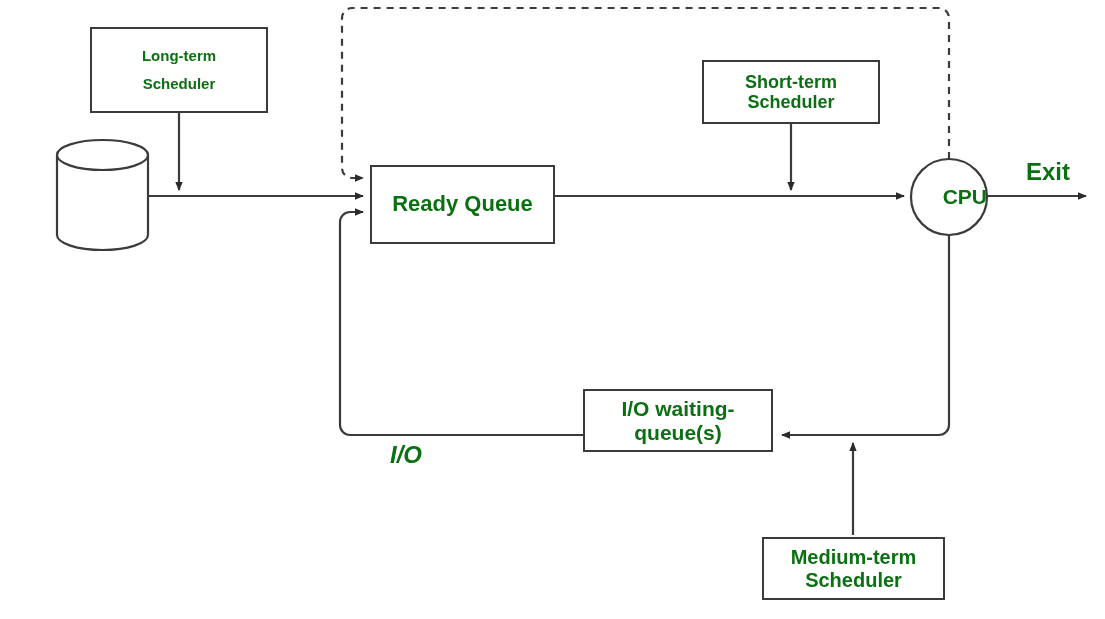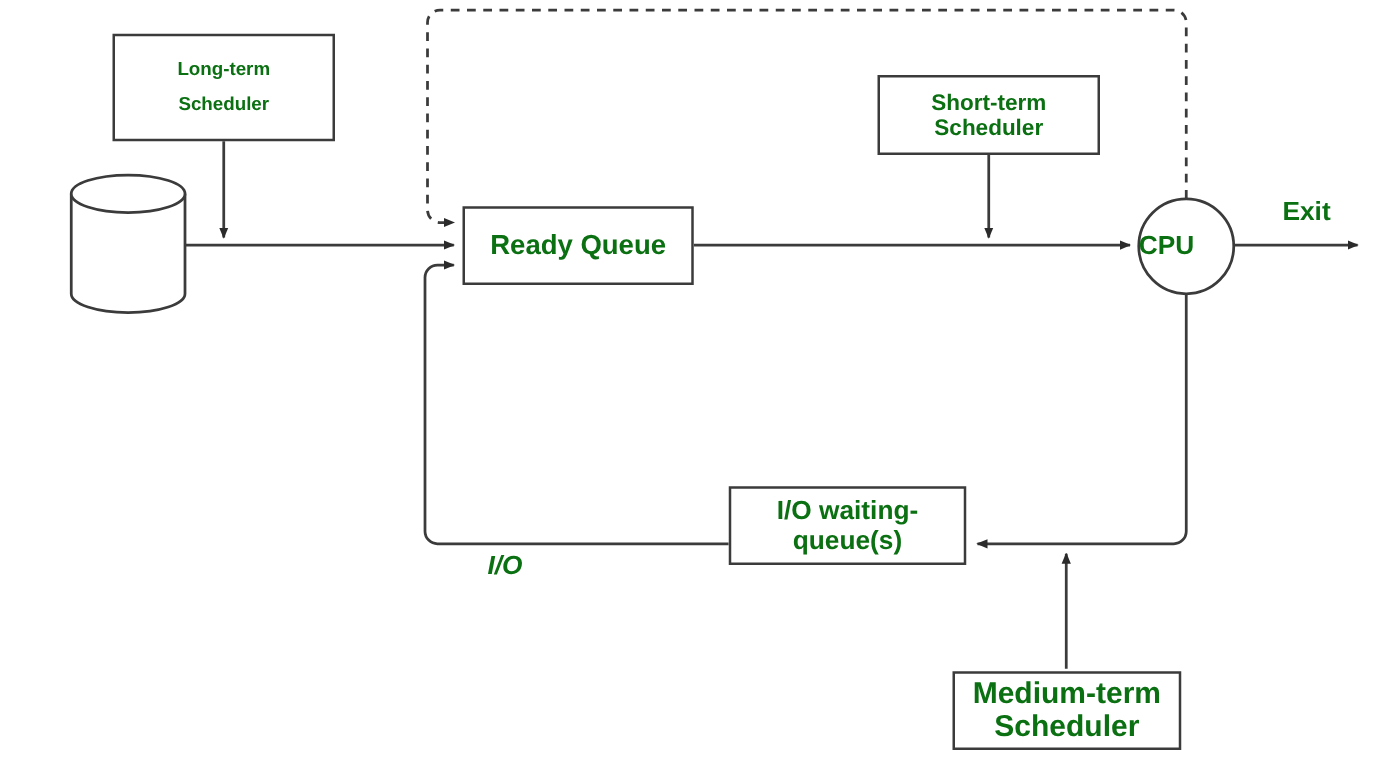--- a/index.html
+++ b/index.html
@@ -36,49 +36,49 @@
     align-items: center;
     justify-content: center;
     text-align: center;
     line-height: 1.12;
     z-index: 3;
   }
   .node-box .line { display: block; white-space: nowrap; }
 
   #long-term-scheduler  { left: 90px;  top: 27px;  width: 178px; height: 86px; font-size: 15px; gap: 11px; }
   #short-term-scheduler { left: 702px; top: 41px;  width: 178px; height: 64px; font-size: 18px; margin-top: 19px; }
-  #medium-term-scheduler{ left: 762px; top: 537px; width: 183px; height: 63px; font-size: 24px; }
-  #ready-queue          { left: 370px; top: 165px; width: 185px; height: 63px; font-size: 22px; }
+  #medium-term-scheduler{ left: 762px; top: 537px; width: 183px; height: 63px; font-size: 20px; }
+  #ready-queue          { left: 370px; top: 165px; width: 185px; height: 79px; font-size: 22px; }
   #io-waiting-queue     { left: 583px; top: 389px; width: 190px; height: 63px; font-size: 21px; }
   #job-pool-label {
     position: absolute;
     left: 57px; top: 170px;
     width: 91px;
     text-align: center;
     color: #0b7012;
     font-weight: bold;
     font-size: 21px;
     line-height: 1.1;
     z-index: 4;
   }
   #cpu-label {
     position: absolute;
     left: 911px; top: 185px;
     width: 76px;
-    text-align: left;
+    text-align: right;
     color: #0b7012;
     font-weight: bold;
     font-size: 21px;
     z-index: 4;
   }
   .edge-label {
     position: absolute;
     color: #0b7012;
     font-weight: bold;
-    font-size: 21px;
+    font-size: 24px;
     z-index: 4;
     white-space: nowrap;
   }
   #exit-label { left: 1026px; top: 158px; }
   #io-label   { left: 390px;  top: 441px; font-style: italic; }
 </style>
 </head>
 <body>
 
 <div id="diagram-root">

